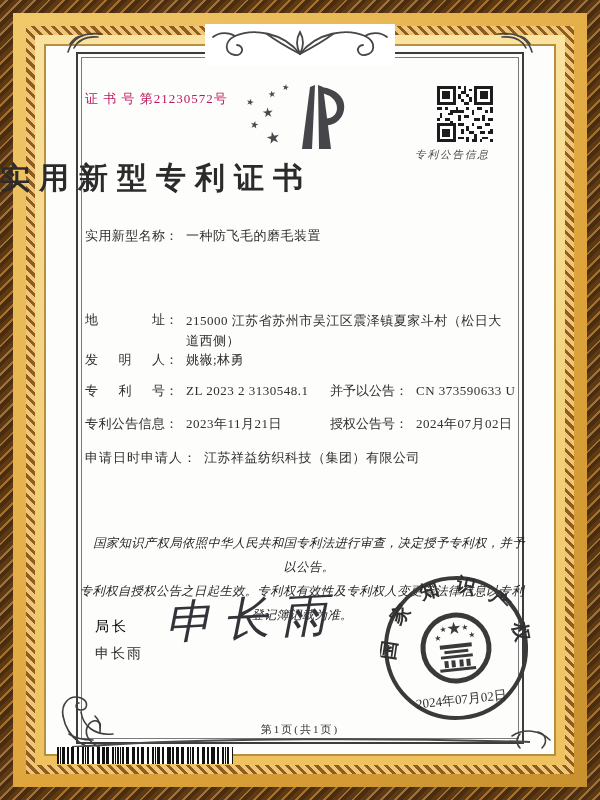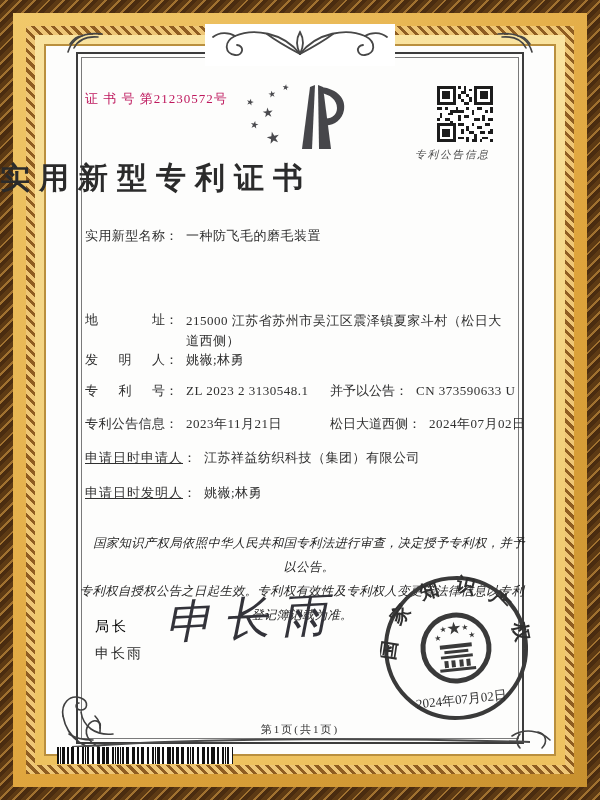--- a/index.html
+++ b/index.html
@@ -24,21 +24,21 @@
 
   .qr{left:437px;top:86px;width:56px;height:56px;}
   .qr-caption{left:415px;top:148px;width:100px;text-align:left;font-size:10.5px;font-style:italic;color:#4a4a4a;letter-spacing:2px;}
 
   .logo{left:240px;top:82px;width:130px;height:80px;}
   .logo .star{position:absolute;color:#4a4a4e;line-height:1;}
 
   
   .frow{position:absolute;left:85px;font-size:13px;color:#2f2f2f;white-space:nowrap;}
   .flabel{display:inline-block;width:80px;text-align:justify;text-align-last:justify;}
-  .flabel.wide{width:auto;text-align:left;text-align-last:left;letter-spacing:1px;text-decoration:underline;}
+  .flabel.wide{width:auto;text-align:left;text-align-last:left;letter-spacing:1px;}
   .colon{display:inline-block;margin-right:8px;}
   .fvalue{letter-spacing:0.5px;}
   .fvalue.wrap{display:inline-block;width:318px;white-space:normal;vertical-align:top;line-height:1.55;}
   .fgroup-right{position:absolute;left:245px;top:0;white-space:nowrap;}
 
   .body-par{left:78px;width:448px;font-size:12.3px;font-style:italic;color:#1f1f1f;line-height:1.95;text-align:center;letter-spacing:0.4px;}
   .body-par .l1{padding-left:14px;}
 
   .director-title{left:95px;top:618px;font-size:14px;color:#000000;letter-spacing:3px;}
   .director-name{left:95px;top:645px;font-size:14px;color:#2d2d2d;letter-spacing:2px;}
@@ -160,27 +160,24 @@
   </div>
   <div class="frow" style="top:351px">
     <span class="flabel">发明人</span><span class="colon">：</span><span class="fvalue">姚嶶;林勇</span>
   </div>
   <div class="frow" style="top:382px">
     <span class="flabel">专利号</span><span class="colon">：</span><span class="fvalue">ZL 2023 2 3130548.1</span>
     <span class="fgroup-right"><span>并予以公告</span><span class="colon">：</span><span class="fvalue">CN 373590633 U</span></span>
   </div>
   <div class="frow" style="top:415px">
     <span class="flabel">专利公告信息</span><span class="colon">：</span><span class="fvalue">2023年11月21日</span>
-    <span class="fgroup-right"><span>松日大道西侧</span><span class="colon">：</span><span class="fvalue">2024年07月02日</span></span>
+    <span class="fgroup-right"><span>授权公告号</span><span class="colon">：</span><span class="fvalue">2024年07月02日</span></span>
   </div>
   <div class="frow" style="top:449px">
     <span class="flabel wide">申请日时申请人</span><span class="colon">：</span><span class="fvalue">江苏祥益纺织科技（集团）有限公司</span>
-  </div>
-  <div class="frow" style="top:484px">
-    <span class="flabel wide">申请日时发明人</span><span class="colon">：</span><span class="fvalue">姚嶶;林勇</span>
   </div>
 
   <div class="abs body-par" style="top:532px">
     <div class="l1">国家知识产权局依照中华人民共和国专利法进行审查，决定授予专利权，并予以公告。</div>
     <div>专利权自授权公告之日起生效。专利权有效性及专利权人变更等法律信息以专利登记簿记载为准。</div>
   </div>
 
   <div class="abs director-title">局长</div>
   <div class="abs director-name">申长雨</div>
   <div class="abs signature">申长雨</div>

